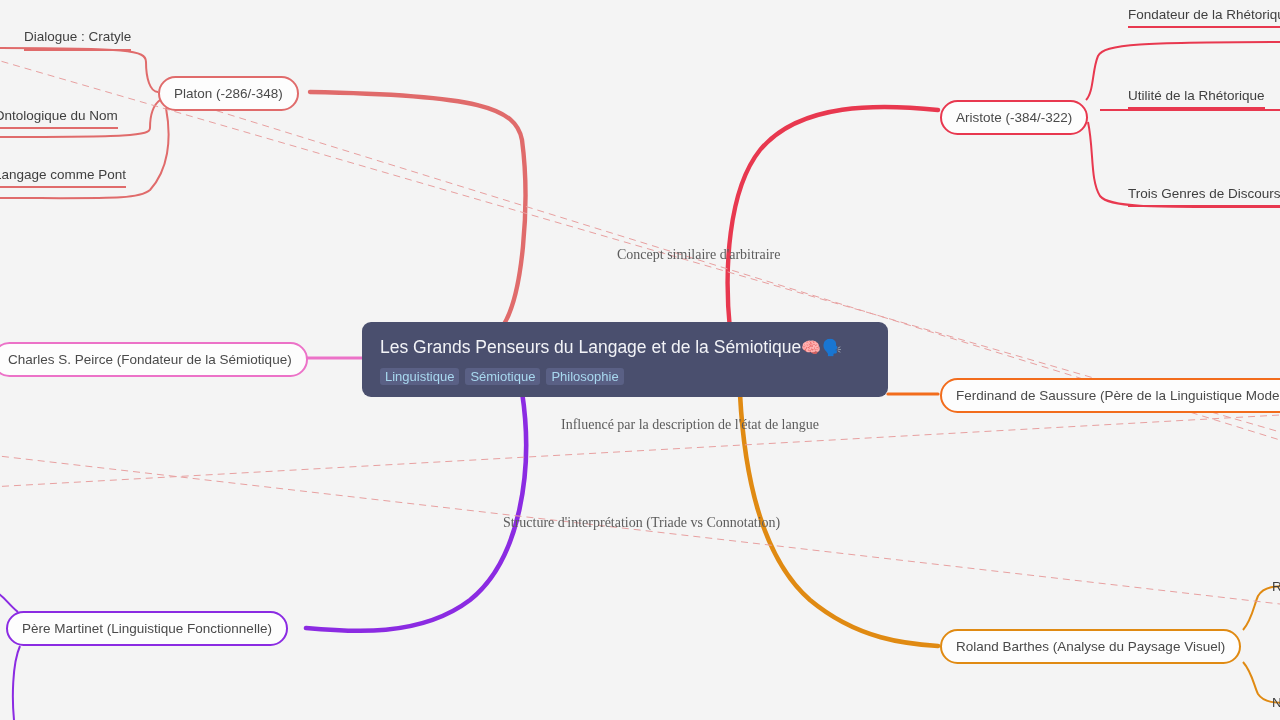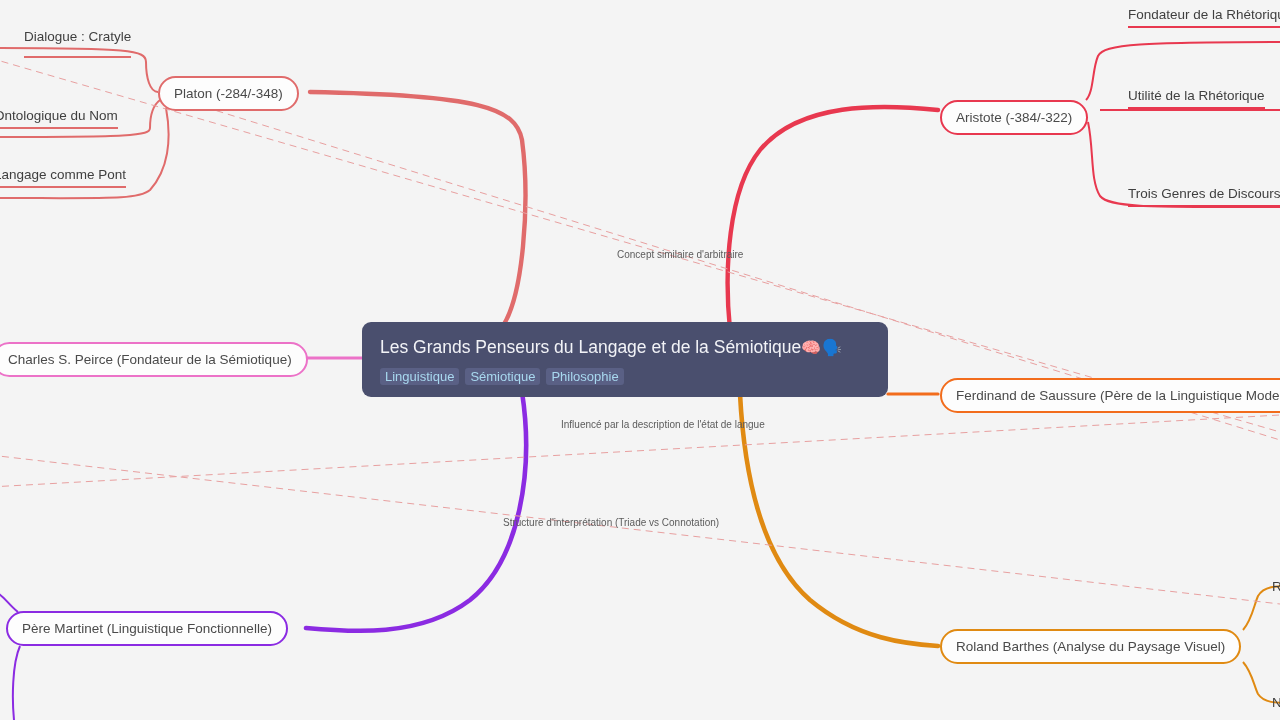--- a/index.html
+++ b/index.html
@@ -84,25 +84,26 @@
     font-size: 13.5px;
     line-height: 17px;
     white-space: nowrap;
     z-index: 4;
   }
 
   
   .xlabel {
     position: absolute;
     color: #5c5c5c;
-    font-size: 10px;
+    font-size: 14px;
     line-height: 14px;
     white-space: nowrap;
     z-index: 7;
     background: rgba(244,244,244,0.0);
+    font-family: Liberation Serif, serif;
   }
 </style>
 </head>
 <body>
 
 <div id="canvas">
 
   <svg id="edges" viewBox="0 0 1280 720" xmlns="http://www.w3.org/2000/svg">
 
     <path d="M 500 330 C 524 300 530 200 522 140 C 516 108 480 95 310 92" fill="none" stroke="#e06b6b" stroke-width="4.4" stroke-linecap="round"></path>
@@ -139,33 +140,33 @@
 
   <div class="central-node">
     <div class="central-title"><span>Les Grands Penseurs du Langage et de la Sémiotique</span><span class="central-emoji">🧠🗣️</span></div>
     <div class="tag-row">
       <span class="tag">Linguistique</span>
       <span class="tag">Sémiotique</span>
       <span class="tag">Philosophie</span>
     </div>
   </div>
 
-  <div class="pill" style="left:158px; top:76px; border-color:#e06b6b;">Platon (-284/-348)</div>
+  <div class="pill" style="left:158px; top:76px; border-color:#e06b6b;">Platon (-286/-348)</div>
 
   <div class="pill" style="left:940px; top:100px; border-color:#e8384f;">Aristote (-384/-322)</div>
 
   <div class="pill" style="left:-8px; top:342px; border-color:#ec72c8;">Charles S. Peirce (Fondateur de la Sémiotique)</div>
 
   <div class="pill" style="left:940px; top:378px; border-color:#f26c1c;">Ferdinand de Saussure (Père de la Linguistique Moderne)</div>
 
   <div class="pill" style="left:6px; top:611px; border-color:#8b2be2;">Père Martinet (Linguistique Fonctionnelle)</div>
 
   <div class="pill" style="left:940px; top:629px; border-color:#e08a12;">Roland Barthes (Analyse du Paysage Visuel)</div>
 
-  <div class="leaf" style="left: 24px; top: 28px; border-bottom: 2px solid rgb(224, 107, 107); padding-bottom: 11px;">Dialogue : Cratyle</div>
+  <div class="leaf" style="left: 24px; top: 28px; border-bottom: 2px solid rgb(224, 107, 107); padding-bottom: 4px;">Dialogue : Cratyle</div>
   <div class="leaf" style="left: -6px; top: 107px; border-bottom: 2px solid rgb(224, 107, 107); padding-bottom: 3px;">Ontologique du Nom</div>
   <div class="leaf" style="left: -6px; top: 166px; border-bottom: 2px solid rgb(224, 107, 107); padding-bottom: 3px;">Langage comme Pont</div>
 
   <div class="leaf" style="left: 1128px; top: 6px; border-bottom: 2px solid rgb(232, 56, 79); padding-bottom: 3px;">Fondateur de la Rhétorique</div>
   <div class="leaf" style="left: 1128px; top: 87px; border-bottom: 2px solid rgb(232, 56, 79); padding-bottom: 3px;">Utilité de la Rhétorique</div>
   <div class="leaf" style="left: 1128px; top: 185px; border-bottom: 2px solid rgb(232, 56, 79); padding-bottom: 3px;">Trois Genres de Discours</div>
 
   <div class="leaf" style="left:1272px; top:578px;">R</div>
   <div class="leaf" style="left:1272px; top:694px;">N</div>
 

